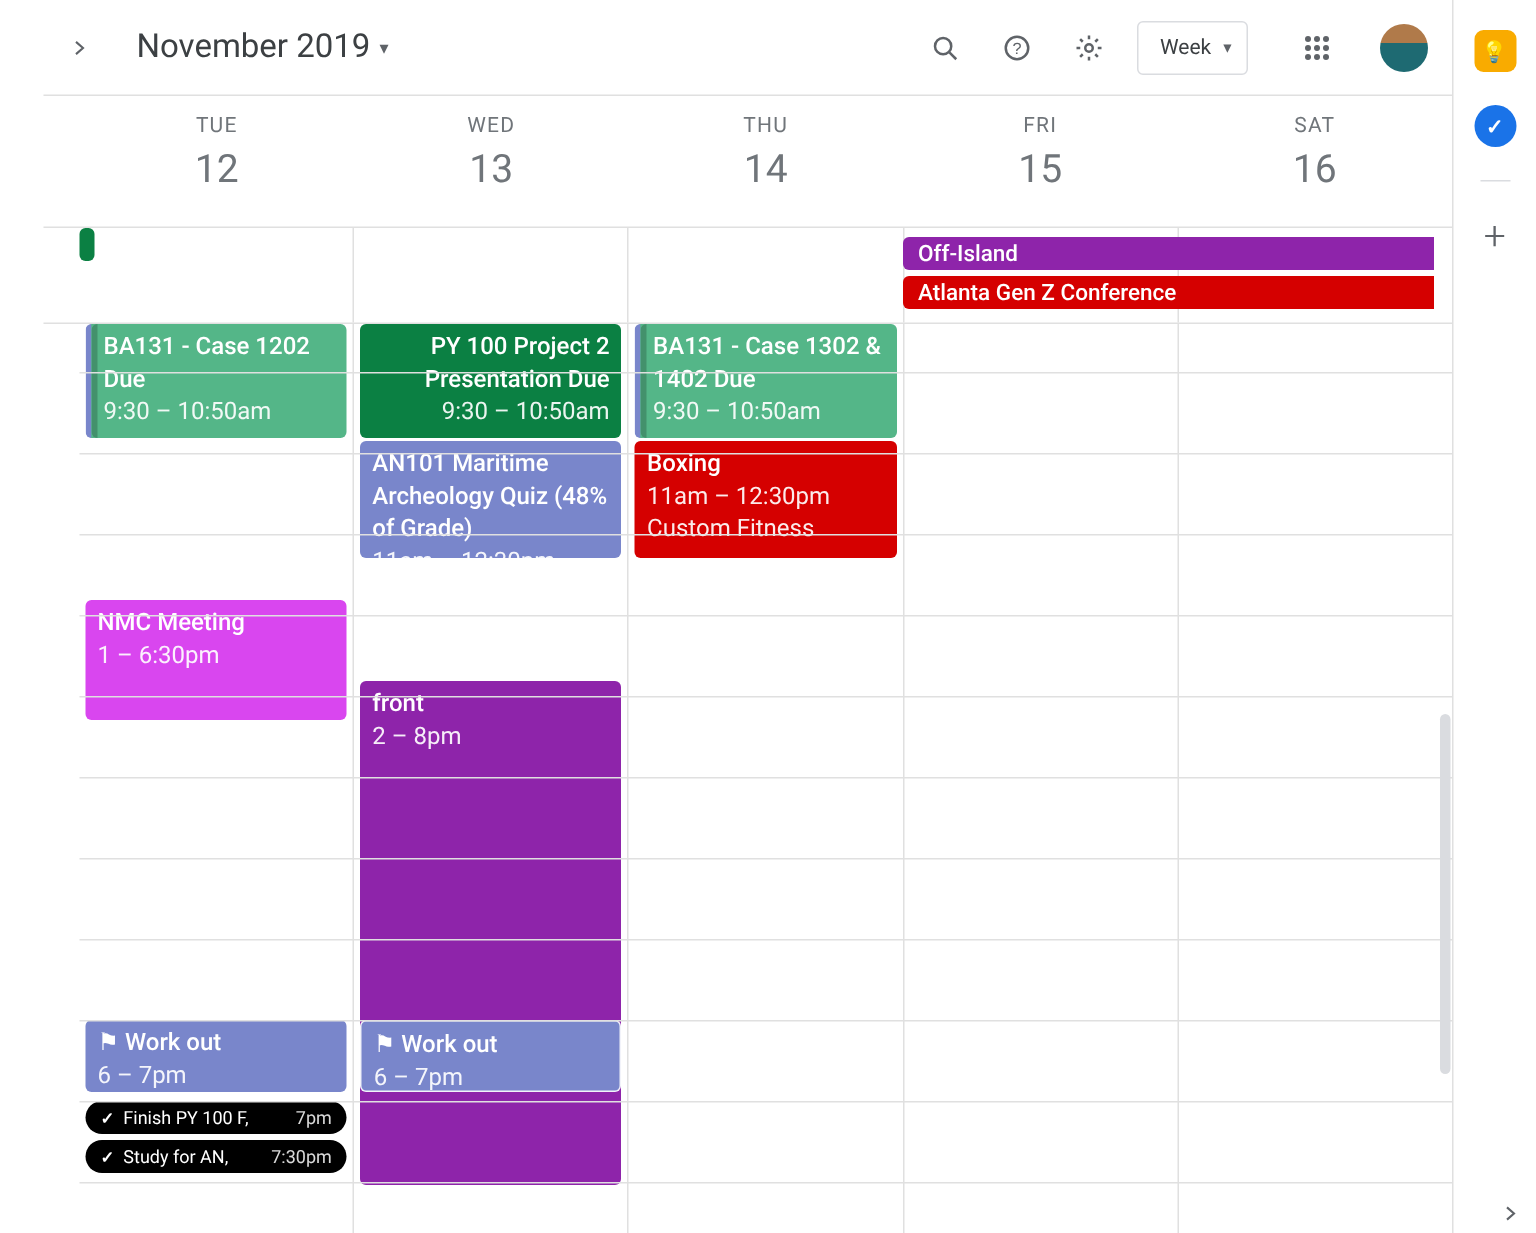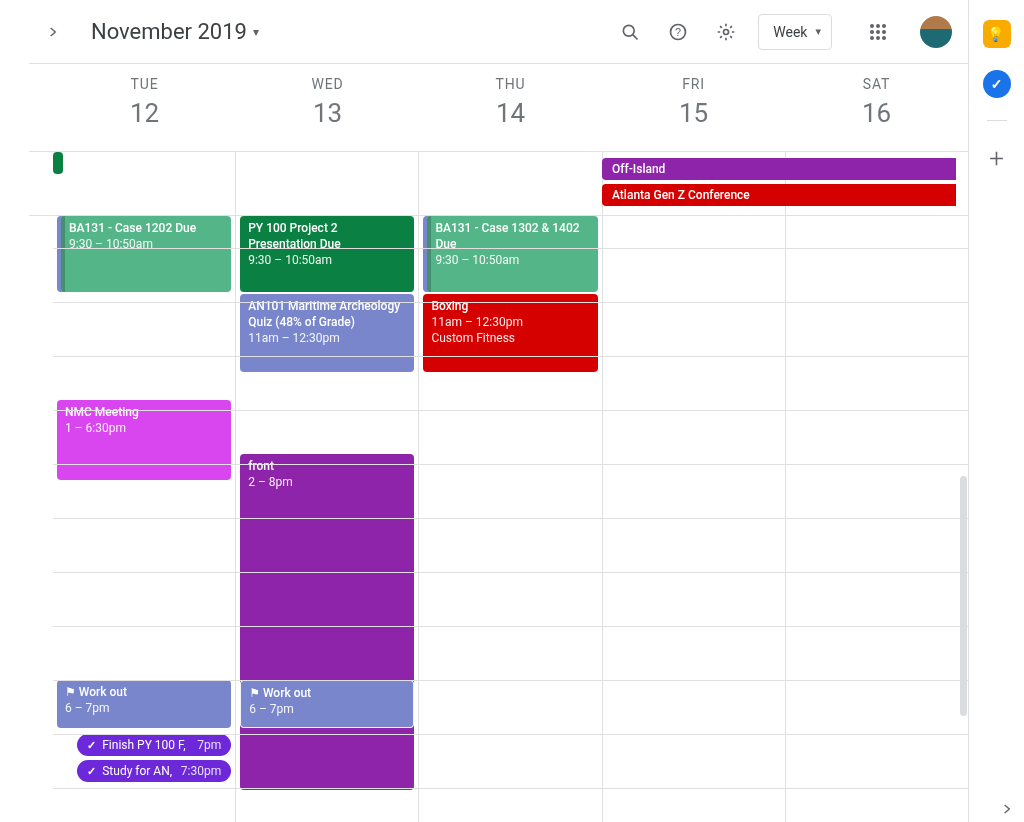--- a/index.html
+++ b/index.html
@@ -29,40 +29,40 @@
   .daycol-head .dnum { font-size: 26px; color: #70757a; margin-top: 6px; }
   .left-gutter-head { width: 24px; }
 
   
   .allday { display: flex; height: 64px; position: relative; border-bottom: 1px solid #e0e0e0; }
   .allday .left-gutter { width: 24px; }
   .allday .cols { flex: 1; position: relative; display: flex; }
   .allday .col { flex: 1; border-left: 1px solid #e0e0e0; }
   .allday .col:first-child { border-left: none; }
   .allday-events { position: absolute; inset: 0; }
-  .chip { position: absolute; height: 22px; border-radius: 4px 0 0 4px; color: #fff; font-size: 12px; font-weight: 500; display: flex; align-items: center; padding: 0 10px; cursor: pointer; white-space: nowrap; overflow: hidden; }
+  .chip { position: absolute; height: 22px; border-radius: 4px 0 0 4px; color: #fff; font-size: 15px; font-weight: 500; display: flex; align-items: center; padding: 0 10px; cursor: pointer; white-space: nowrap; overflow: hidden; }
   .chip.arrow-right::after { content: ""; position: absolute; right: -11px; top: 0; width: 0; height: 0; border-top: 11px solid transparent; border-bottom: 11px solid transparent; border-left: 11px solid var(--chipbg); }
   .green-sliver { position: absolute; left: 0; top: 0; width: 10px; height: 22px; background: #0b8043; border-radius: 4px; cursor:pointer; }
 
   
   .grid { flex: 1; display: flex; position: relative; overflow: hidden; }
   .grid .left-gutter { width: 24px; }
   .grid .cols { flex: 1; position: relative; display: flex; }
   .grid .col { flex: 1; border-left: 1px solid #e0e0e0; position: relative; }
   .grid .col:first-child { border-left: none; }
   .hour-lines { position: absolute; inset: 0; pointer-events: none; }
   .hour-line { position: absolute; left: 0; right: 0; height: 1px; background: #e0e0e0; }
 
-  .event { position: absolute; left: 4px; right: 4px; border-radius: 4px; color: #fff; font-size: 12px; line-height: 1.35; padding: 4px 8px 4px 8px; overflow: hidden; cursor: pointer; }
+  .event { position: absolute; left: 4px; right: 4px; border-radius: 4px; color: #fff; font-size: 16px; line-height: 1.35; padding: 4px 8px 4px 8px; overflow: hidden; cursor: pointer; }
   .event .et { font-weight: 500; }
   .event .etm, .event .eloc { font-weight: 400; opacity: 0.92; }
   .event.accent::before { content:""; position:absolute; left:0; top:0; bottom:0; width:4px; background: rgba(0,0,0,0.20); border-radius:4px 0 0 4px; }
   .event.flag .et::before { content:"⚑ "; }
   .event.border-outline { border: 1px solid rgba(255,255,255,0.9); }
-  .task-chip { position: absolute; left: 4px; right: 4px; height: 22px; border-radius: 11px; background: #6d28d9; color: #fff; font-size: 12px; display: flex; align-items: center; padding: 0 10px; cursor: pointer; gap: 6px; white-space: nowrap; overflow: hidden; margin-left: 20px; }
+  .task-chip { position: absolute; left: 4px; right: 4px; height: 22px; border-radius: 11px; background: #000000; color: #fff; font-size: 12px; display: flex; align-items: center; padding: 0 10px; cursor: pointer; gap: 6px; white-space: nowrap; overflow: hidden; }
   .task-chip .check::before { content: "✓"; font-weight: bold; font-size: 11px; }
   .task-chip .time { color: rgba(255,255,255,0.85); margin-left: auto; }
 
   .scroll-thumb { position: absolute; right: 1px; top: 260px; width: 7px; height: 240px; background: #dadce0; border-radius: 4px; }
 
   
   .sp-icon { width: 28px; height: 28px; border-radius: 6px; display:flex; align-items:center; justify-content:center; cursor:pointer; }
   .sp-keep  { background:#f9ab00; color:#fff; }  .sp-keep::before  { content:"💡"; font-size:14px; }
   .sp-tasks { background:#1a73e8; color:#fff; border-radius:50%; } .sp-tasks::before { content:"✓"; font-size:14px; font-weight:bold; }
 
@@ -186,21 +186,21 @@
               <span style="overflow:hidden;text-overflow:ellipsis;">Finish PY 100 F,</span>
               <span class="time">7pm</span>
             </div>
             <div class="task-chip" style="top: 544px;">
               <span class="check"></span>
               <span style="overflow:hidden;text-overflow:ellipsis;">Study for AN,</span>
               <span class="time">7:30pm</span>
             </div>
           </div>
         <div class="col" id="col-wed">
-            <div class="event" style="background: rgb(11, 128, 67); top: 0px; height: 76px;">
+            <div class="event" style="background: rgb(11, 128, 67); top: 0px; height: 76px; text-align: right;">
               <div class="et">PY 100 Project 2 Presentation Due</div>
               <div class="etm">9:30 – 10:50am</div>
             </div>
             <div class="event" style="background: rgb(121, 134, 203); top: 78px; height: 78px;">
               <div class="et">AN101 Maritime Archeology Quiz (48% of Grade)</div>
               <div class="etm">11am – 12:30pm</div>
             </div>
             <div class="event" style="background: rgb(142, 36, 170); top: 238px; height: 336px;">
               <div class="et">front</div>
               <div class="etm">2 – 8pm</div>

